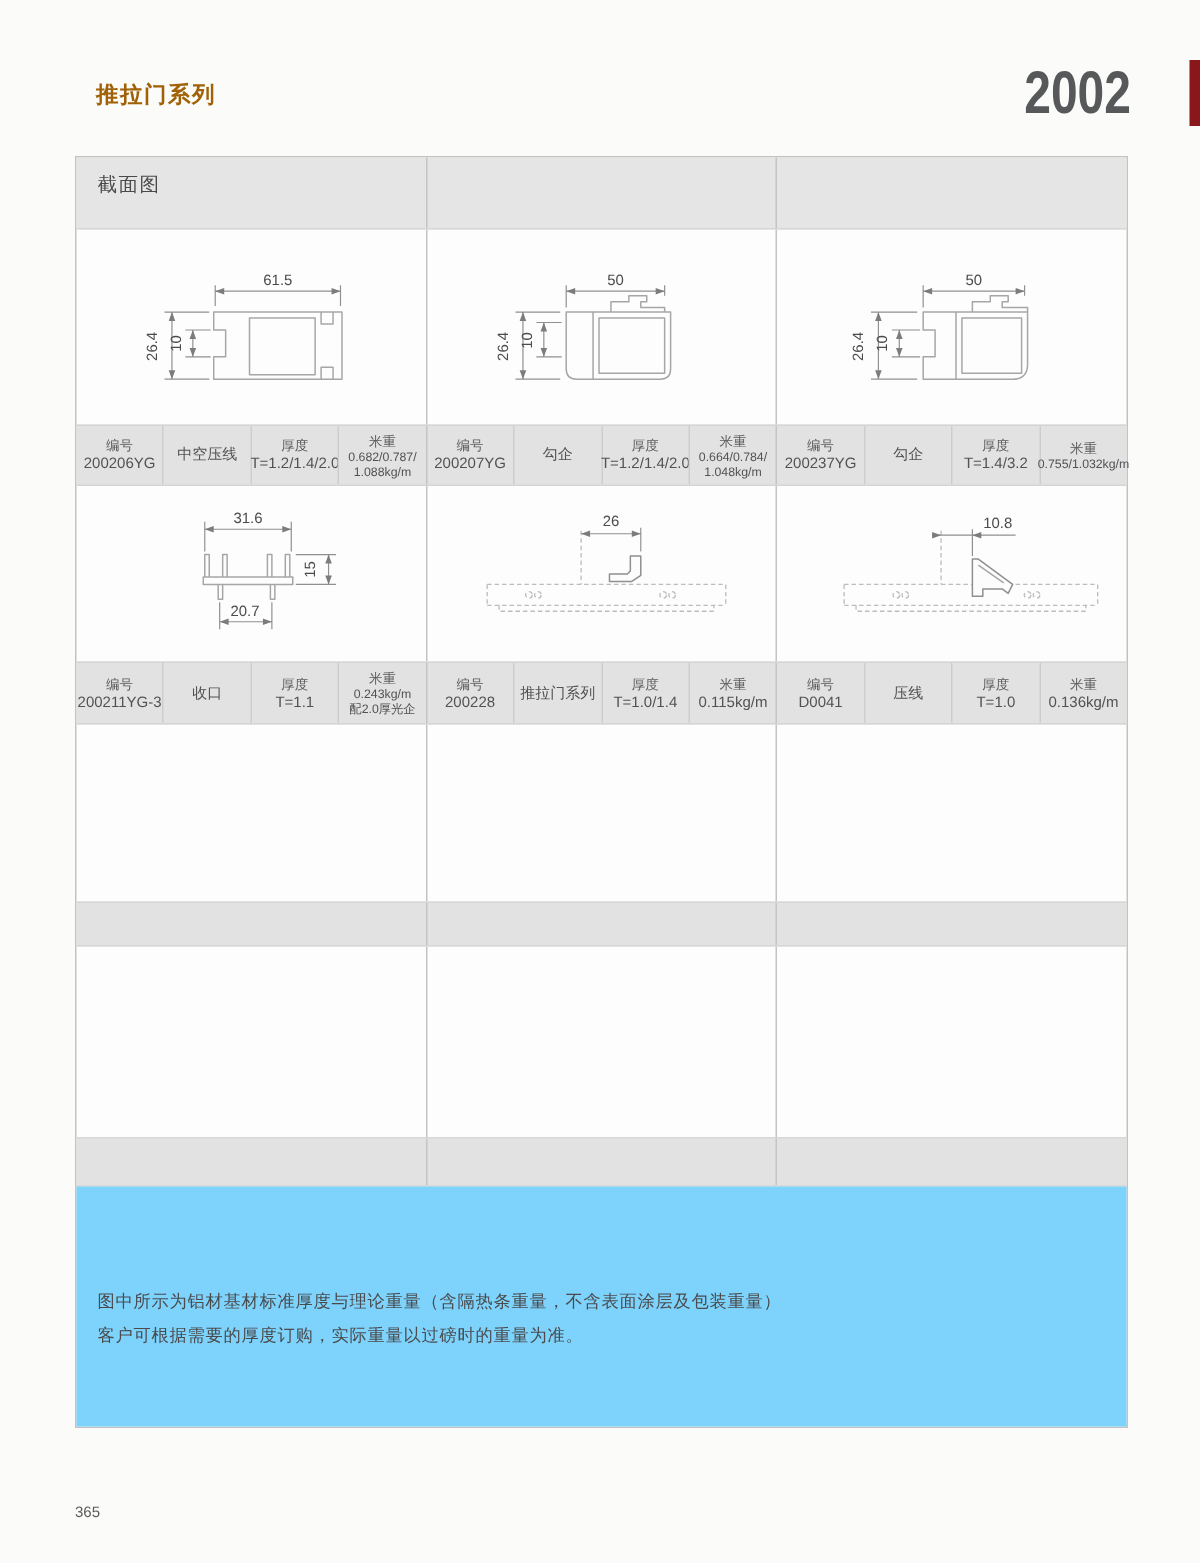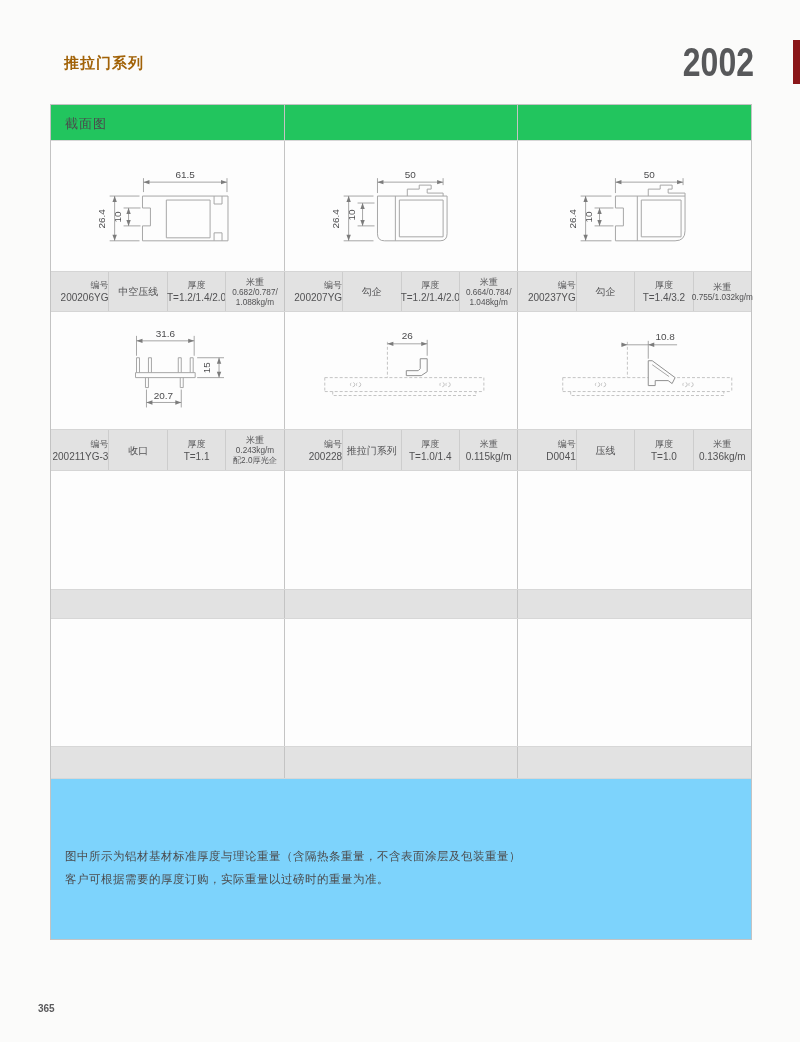--- a/index.html
+++ b/index.html
@@ -10,57 +10,57 @@
   
   .series-title { position:absolute; left:64px; top:54px; font-size:15px; font-weight:700; color:#a16207; letter-spacing:1px; }
   .page-code { position:absolute; right:46px; top:40px; font-size:40px; font-weight:700; color:#57585a; transform:scaleX(.8); transform-origin:100% 50%; letter-spacing:0; }
   .red-tab { position:absolute; right:0; top:40px; width:7px; height:44px; }
 
   
   .tbl { position:absolute; left:50px; top:104px; width:702px; border:1px solid #c3c3c3; background:#fdfdfd; }
   .row { display:flex; width:100%; }
   .cell { flex:1 1 0; border-left:1px solid #c4c4c4; position:relative; min-width:0; }
   .cell:first-child { border-left:none; }
-  .sect { height:36px; background:#22c55e; border-bottom:1px solid #d7d7d7; }
+  .sect { height:48px; background:#e5e5e5; border-bottom:1px solid #d7d7d7; }
   .sect .cell { line-height:35px; }
   .sect-title { padding-left:14px; font-size:13px; color:#4a4a4c; font-weight:500; letter-spacing:1px; }
   .r-diag1 { height:130px; }
   .r-diag2 { height:117px;align-items:center; }
   .r-empty1 { height:118px; }
   .r-empty2 { height:127px; }
   .band { background:#e2e2e2; border-top:1px solid #d7d7d7; border-bottom:1px solid #d7d7d7; }
   .r-band1 { height:30px; }
   .r-band2 { height:33px; }
 
   
   .r-spec1 { height:41px; }
   .r-spec2 { height:42px; }
   .r-spec1, .r-spec2 { background:#e2e2e2; border-top:1px solid #d5d5d5; border-bottom:1px solid #d5d5d5; }
   .spec { display:flex; width:100%; height:100%; }
   .sc { flex:1 1 0; border-left:1px solid #cdcdcd; display:flex; flex-direction:column; align-items:center; justify-content:center; min-width:0; padding:1px 0; }
-  .sc:first-child { border-left:none;align-items:flex-end; }
+  .sc:first-child { border-left:none; }
   .sc .lbl { font-size:9px; color:#5b5b5d; line-height:12px; }
   .sc .val { font-size:10px; color:#525254; line-height:13px; white-space:nowrap; }
   .sc .val.sm { font-size:8.2px; line-height:10px; }
 
   
   .d-svg { width:100%; height:100%; display:block; }
   .p { stroke:#a6a6a6; stroke-width:1; fill:none; stroke-linejoin:round; }
   .dim { stroke:#909090; stroke-width:.8; fill:none; }
   .ah { fill:#7c7c7c; stroke:none; }
   .ghost { stroke:#bdbdbd; stroke-width:.9; fill:none; stroke-dasharray:3 2; }
   .clip { fill:#fcfcfc; stroke:#8f8f8f; stroke-width:1; stroke-linejoin:round; }
   svg text { font-family:"Liberation Sans","DejaVu Sans",sans-serif; font-size:10px; fill:#4c4c4e; }
 
   
   .footer-row { height:160px; background:#7dd3fc; }
   .note-area { padding:66px 20px 0 14px; }
   .note-line { font-size:11.5px; color:#4b4b4d; line-height:23px; letter-spacing:.5px; }
 
-  .page-number { position:absolute; left:38px; top:1003px; font-size:10px; font-weight:700; color:#5a5a5c; }
+  .page-number { position:absolute; left:50px; top:1003px; font-size:10px; font-weight:400; color:#5a5a5c; }
 </style>
 </head>
 <body>
 
 <div class="page">
 
   <div class="series-title">推拉门系列</div>
   <div class="page-code">2002</div>
   <div class="red-tab" style="background:#8a1719;"></div>
 

